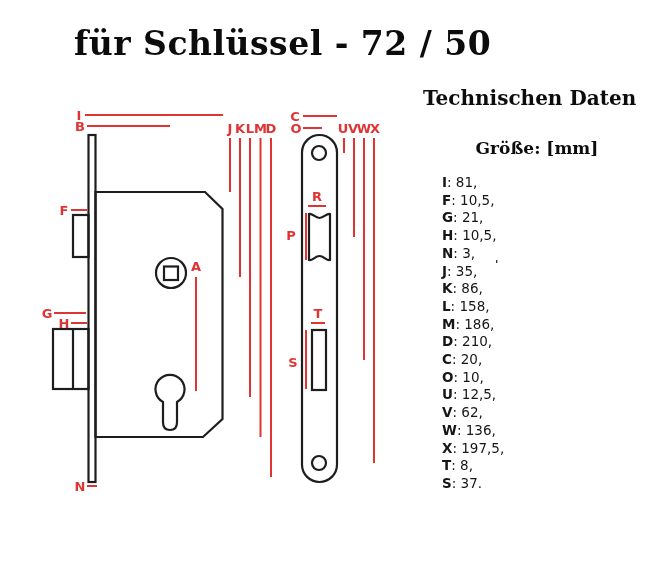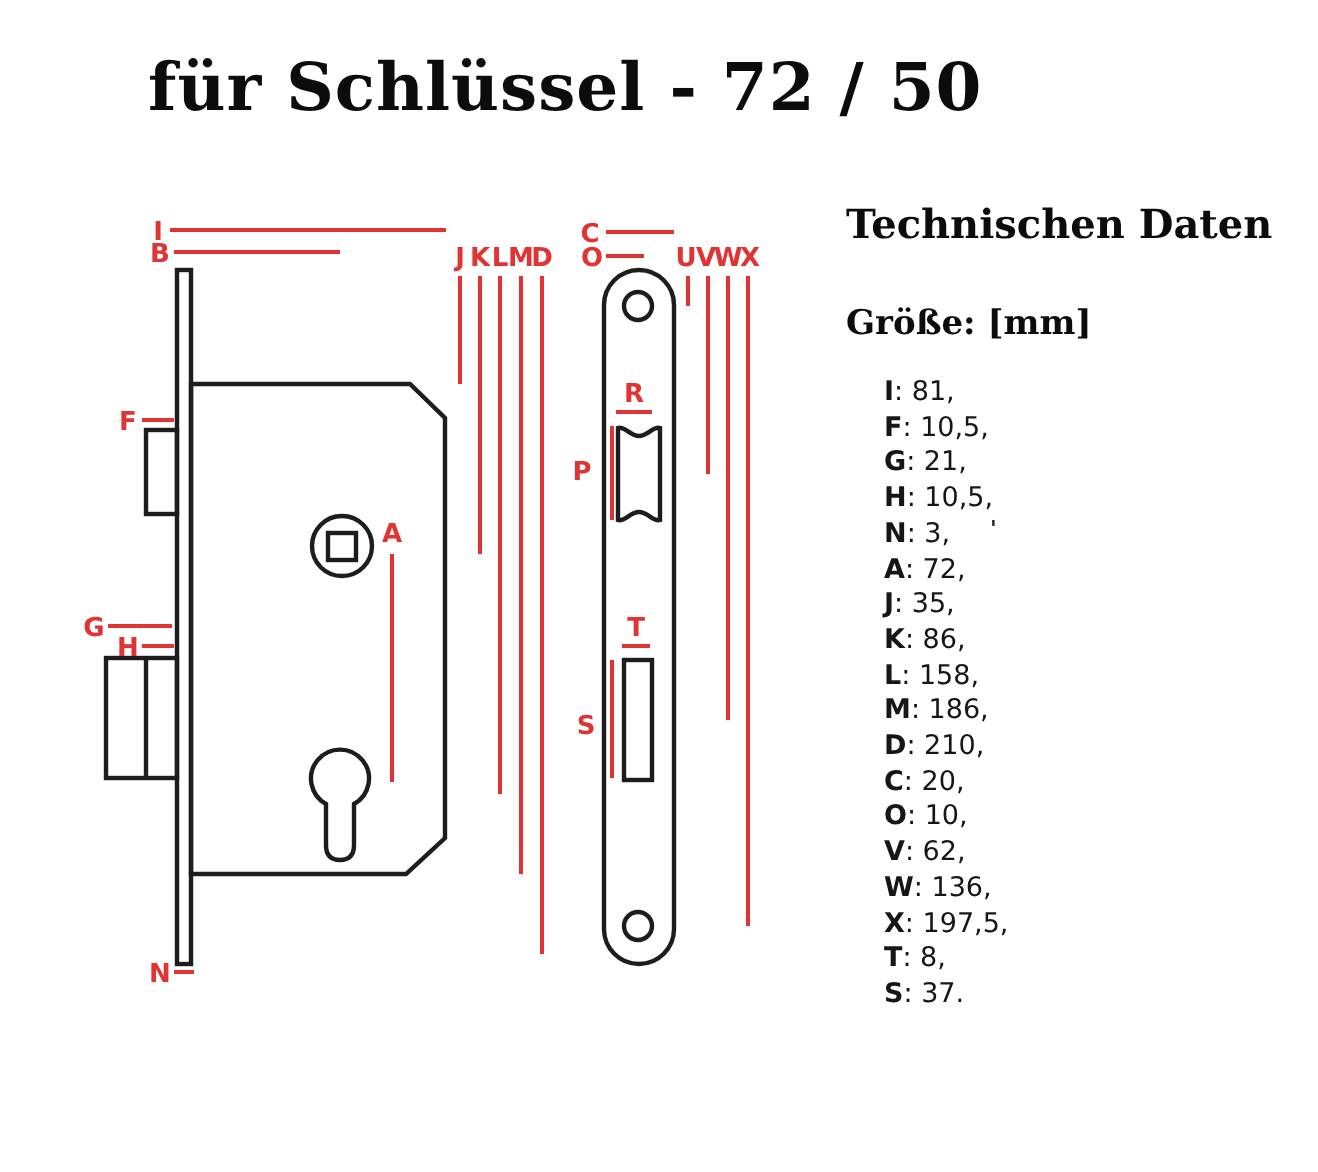--- a/index.html
+++ b/index.html
@@ -6,23 +6,23 @@
   html,body { margin:0; padding:0; background:#fff; }
   .canvas {
     position:relative; width:659px; height:586px; background:#fff;
     overflow:hidden; font-family:"DejaVu Sans", sans-serif; color:#111;text-decoration:underline;
   }
   .page-title {
     position:absolute; left:74px; top:24px; margin:0;
     font:bold 33px "DejaVu Serif", serif; color:#0c0c0c;
     letter-spacing:0.5px; white-space:nowrap;
   }
-  .tech-panel { position:absolute; left:423px; top:100px; width:228px; }
+  .tech-panel { position:absolute; left:423px; top:86px; width:228px; }
   .tech-heading { margin:0; font:bold 20px "DejaVu Serif", serif; color:#0c0c0c; white-space:nowrap; }
-  .size-label   { margin:28px 0 7px 0; font:bold 17px "DejaVu Serif", serif; color:#0c0c0c; }
+  .size-label   { margin:28px 0 7px 0; font:bold 17px "DejaVu Serif", serif; color:#0c0c0c;text-align:center; }
   .specs { margin:16px; padding:0 0 0 3px; font:13.5px/17.7px "DejaVu Sans", sans-serif; color:#161616; }
   .spec-row { white-space:nowrap; }
   .spec-letter { font-weight:bold; }
   .diagram-svg { position:absolute; left:0; top:0; }
   .blk { stroke:var(--ink); stroke-width:2.2; fill:none; stroke-linejoin:miter; }
   .fillw { fill:#ffffff; }
   .dim { stroke:var(--red); stroke-width:2; fill:none; }
   .dimlbl {
     fill:var(--red); font-family:"DejaVu Sans", sans-serif;
     font-size:13px; font-weight:bold; text-anchor:middle;
@@ -105,28 +105,28 @@
 
   <section class="tech-panel">
     <h2 class="tech-heading">Technischen Daten</h2>
     <h3 class="size-label">Größe: [mm]</h3>
     <div class="specs">
         <div class="spec-row"><span class="spec-letter">I</span><span>: 81,</span></div>
         <div class="spec-row"><span class="spec-letter">F</span><span>: 10,5,</span></div>
         <div class="spec-row"><span class="spec-letter">G</span><span>: 21,</span></div>
         <div class="spec-row"><span class="spec-letter">H</span><span>: 10,5,</span></div>
         <div class="spec-row"><span class="spec-letter">N</span><span>: 3,</span></div>
-        <div class="spec-row"><span class="spec-letter">A</span><span>: 72,</span></div>
         <div class="spec-row"><span class="spec-letter">J</span><span>: 35,</span></div>
         <div class="spec-row"><span class="spec-letter">K</span><span>: 86,</span></div>
         <div class="spec-row"><span class="spec-letter">L</span><span>: 158,</span></div>
         <div class="spec-row"><span class="spec-letter">M</span><span>: 186,</span></div>
         <div class="spec-row"><span class="spec-letter">D</span><span>: 210,</span></div>
         <div class="spec-row"><span class="spec-letter">C</span><span>: 20,</span></div>
         <div class="spec-row"><span class="spec-letter">O</span><span>: 10,</span></div>
+        <div class="spec-row"><span class="spec-letter">U</span><span>: 12,5,</span></div>
         <div class="spec-row"><span class="spec-letter">V</span><span>: 62,</span></div>
         <div class="spec-row"><span class="spec-letter">W</span><span>: 136,</span></div>
         <div class="spec-row"><span class="spec-letter">X</span><span>: 197,5,</span></div>
         <div class="spec-row"><span class="spec-letter">T</span><span>: 8,</span></div>
         <div class="spec-row"><span class="spec-letter">S</span><span>: 37.</span></div>
       </div>
   </section>
 
   <span class="stray-mark">'</span>
 

